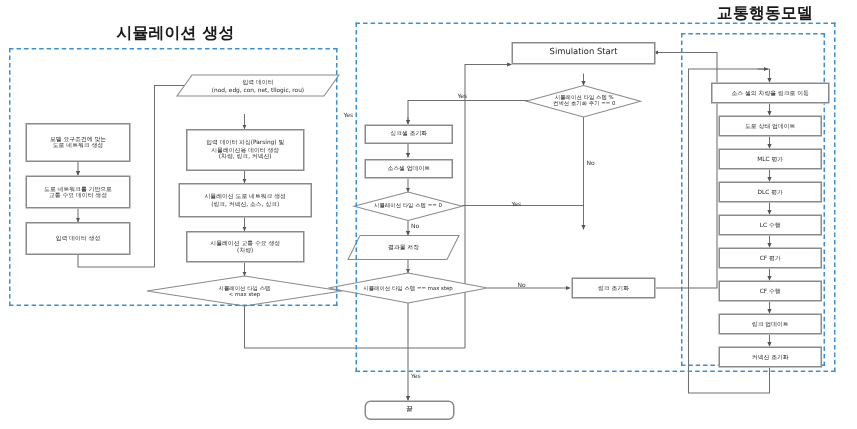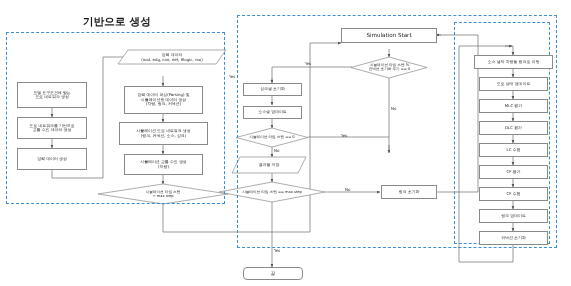--- a/index.html
+++ b/index.html
@@ -164,21 +164,22 @@
     <g stroke="#8a8a8a" stroke-width="0.7" fill="#ffffff">
       <polygon points="128,50 226,50 216,64 118,64"></polygon>
       <polygon points="240,157 306,157 298,173 232,173"></polygon>
     </g>
   </svg>
 
   <div class="dash-group" style="left:6px;top:32px;width:219px;height:172px;"></div>
   <div class="dash-group" style="left:237px;top:15px;width:320px;height:233px;"></div>
   <div class="dash-group" style="left:454px;top:22px;width:96px;height:222px;"></div>
 
-  <div class="panel-title" style="left:62px;top:15px;width:110px;">기반으로 생성</div>
+  <div class="panel-title" style="left:62px;top:15px;width:110px;">시뮬레이션 생성</div>
+  <div class="panel-title" style="left:455px;top:2px;width:110px;">교통행동모델</div>
 
   <div class="node process" style="left:17px;top:82px;width:70px;height:26px;">
     <span class="label">모델 요구조건에 맞는
 도로 네트워크 생성</span>
   </div>
   <div class="node process" style="left:17px;top:117px;width:70px;height:22px;">
     <span class="label">도로 네트워크를 기반으로
 교통 수요 데이터 생성</span>
   </div>
   <div class="node process" style="left:17px;top:148px;width:70px;height:22px;">

